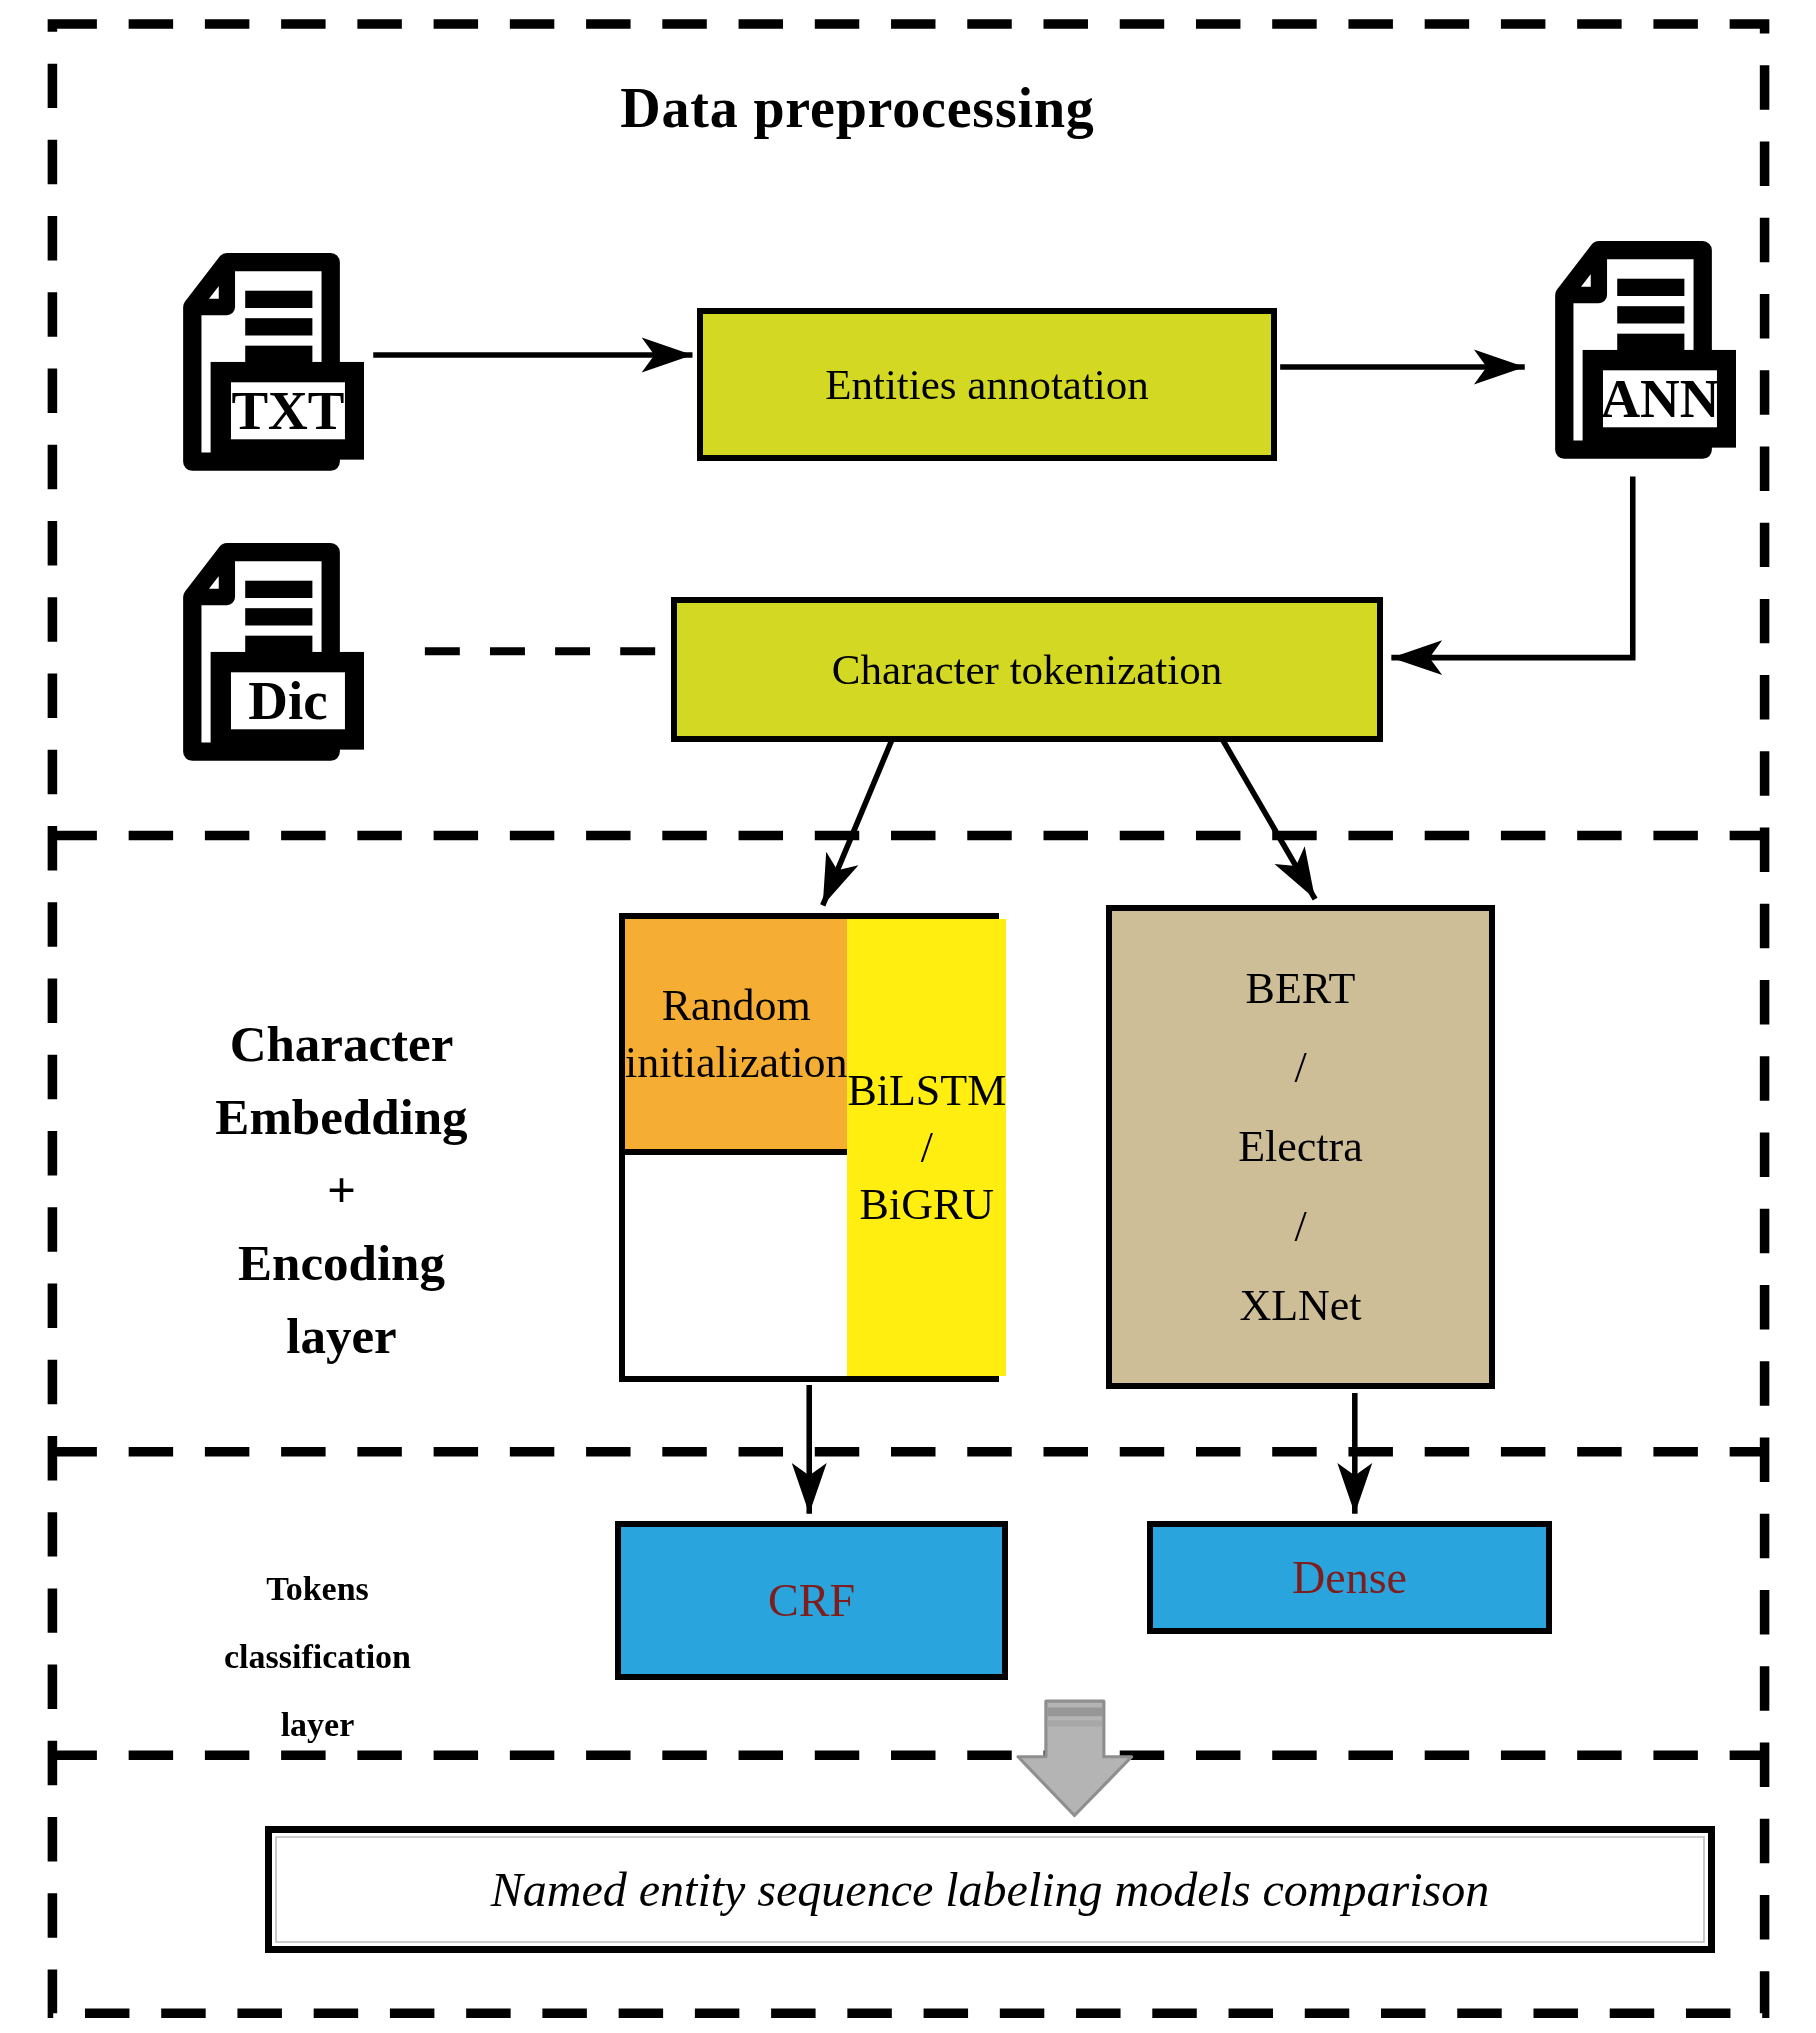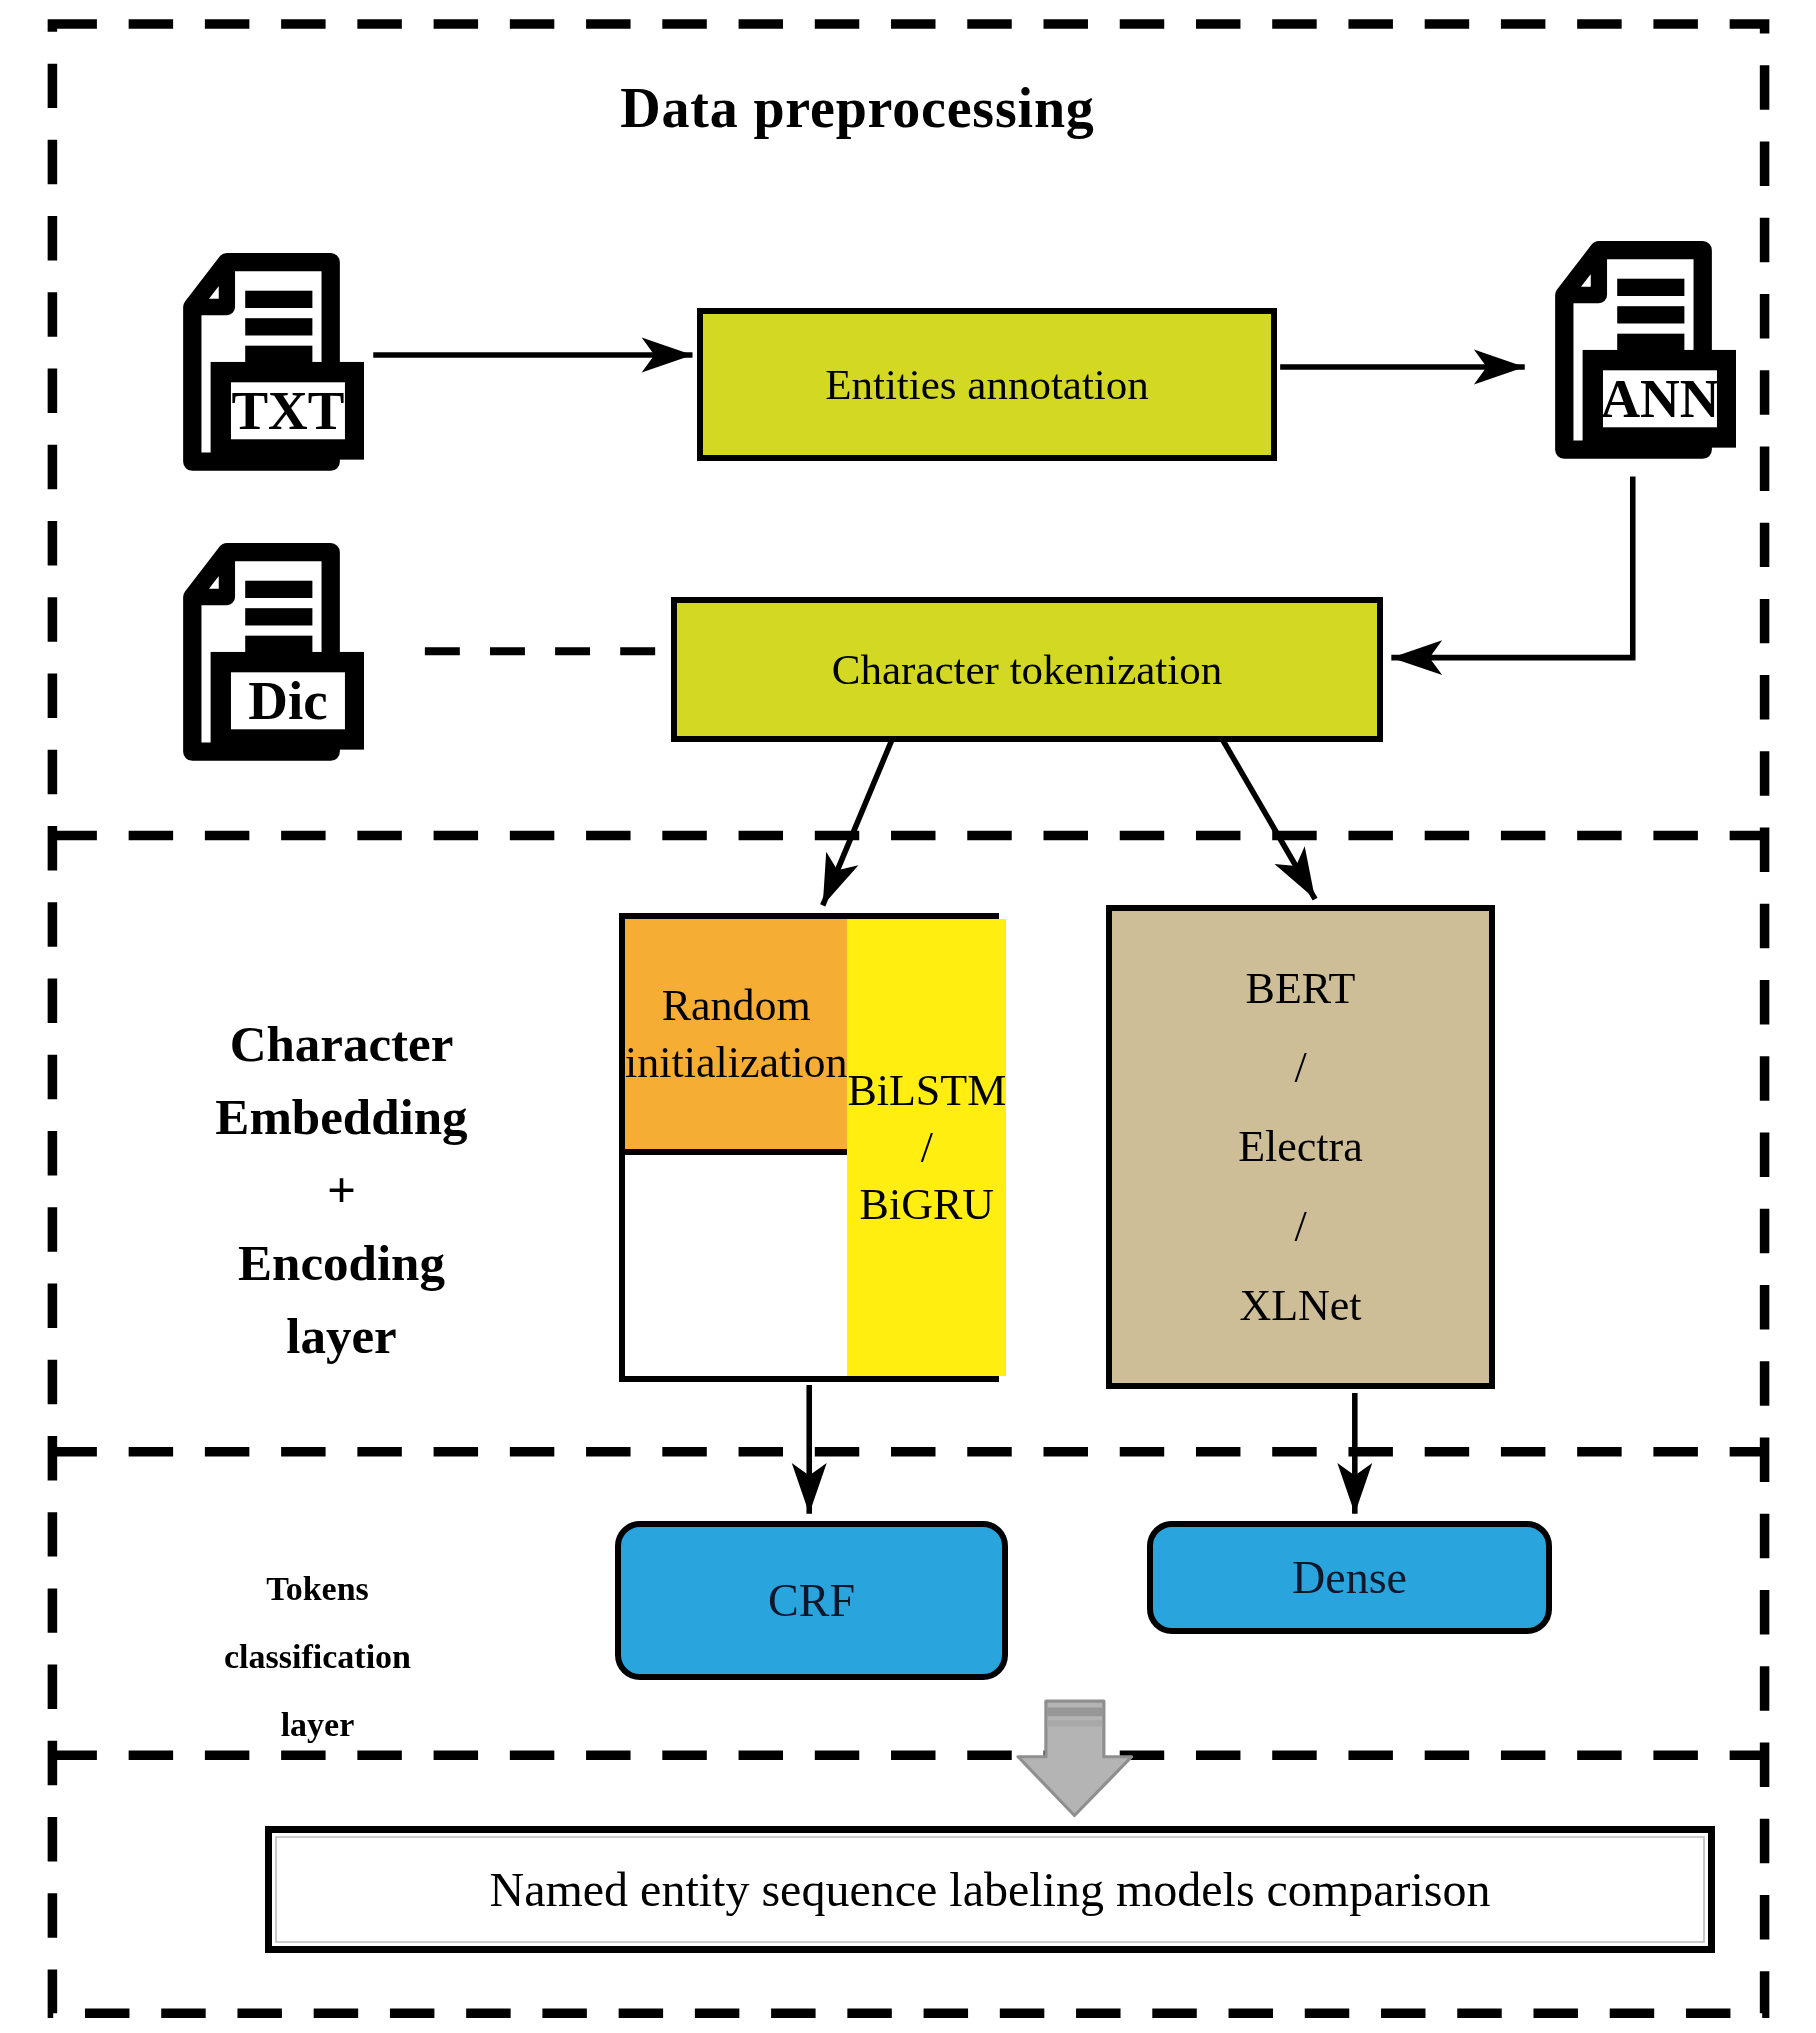--- a/index.html
+++ b/index.html
@@ -20,27 +20,27 @@
   .embedcol{position:absolute;left:619px;top:913px;width:380px;height:469px;
             box-sizing:border-box;border:6.4px solid #000;display:flex;flex-direction:row;}
   .embedcol .half{display:flex;align-items:center;justify-content:center;text-align:center;
                   white-space:pre-line;font-size:44px;line-height:1.3;}
   .half.orange{background:#f5ad33;height:230px;border-bottom:6.4px solid #000;}
   .half.yellow{background:#ffee10;flex:1;}
 
   .bert{left:1106px;top:905px;width:389px;height:484px;background:#cdbe98;
         font-size:44px;line-height:1.8;}
 
-  .blue{background:#29a4dc;color:#0f172a;font-size:46px;border-radius:25px;}
+  .blue{background:#29a4dc;color:#7f1d1d;font-size:46px;}
   .crf{left:615px;top:1521px;width:393px;height:159px;}
   .dense{left:1147px;top:1521px;width:405px;height:113px;}
 
   .result{left:265px;top:1826px;width:1450px;height:127px;background:#ffffff;
           border:7.1px solid #000;box-shadow:inset 0 0 0 3.2px #fff,inset 0 0 0 4.8px #bbb;
-          font-size:48px;}
+          font-size:48px;font-style:italic;}
 
   .sidelabel{position:absolute;text-align:center;font-weight:bold;white-space:pre-line;}
   .embedlabel{left:119px;top:1008px;width:445px;font-size:51px;line-height:73px;}
   .tokenslabel{left:111px;top:1555px;width:413px;font-size:34px;line-height:68px;}
 
   .fileicon{position:absolute;}
   .fileicon .page{fill:#ffffff;stroke:#000;stroke-width:9;stroke-linejoin:round;}
   .fileicon .fold{fill:#ffffff;stroke:#000;stroke-width:8;stroke-linejoin:round;}
   .fileicon .bar{fill:#000;}
   .fileicon .tag{fill:#ffffff;stroke:#000;stroke-width:10;}

